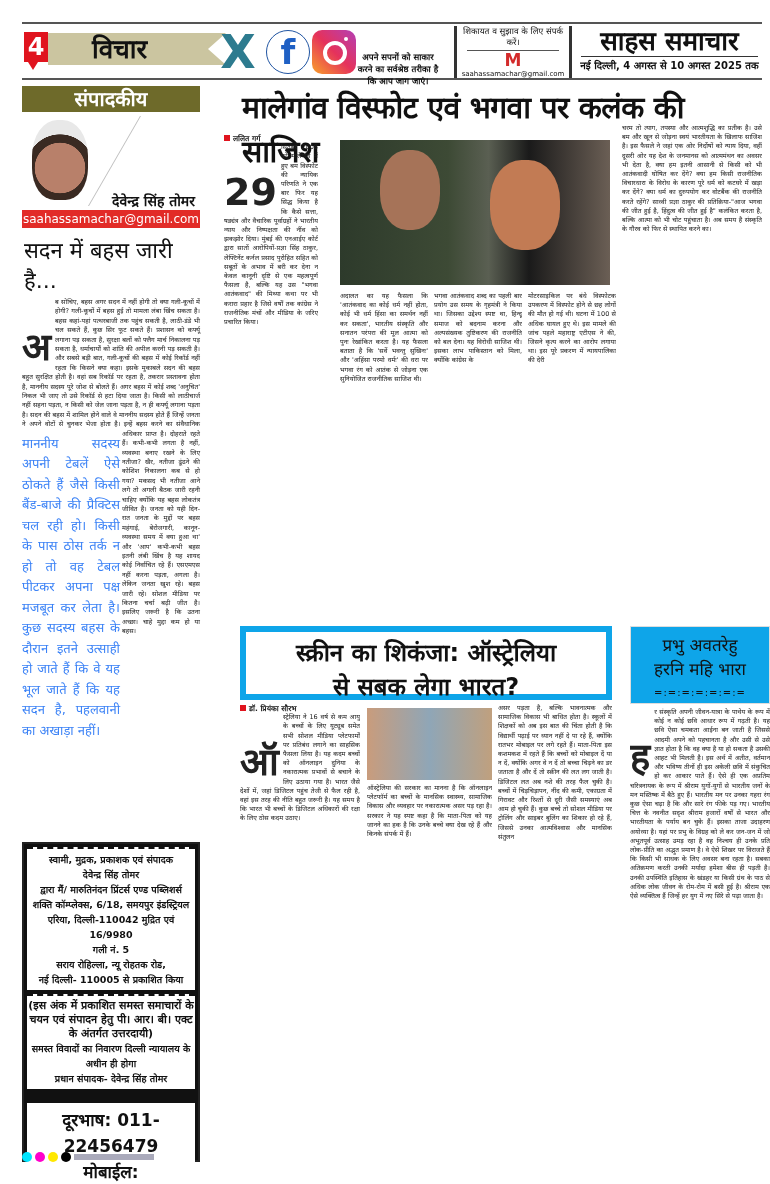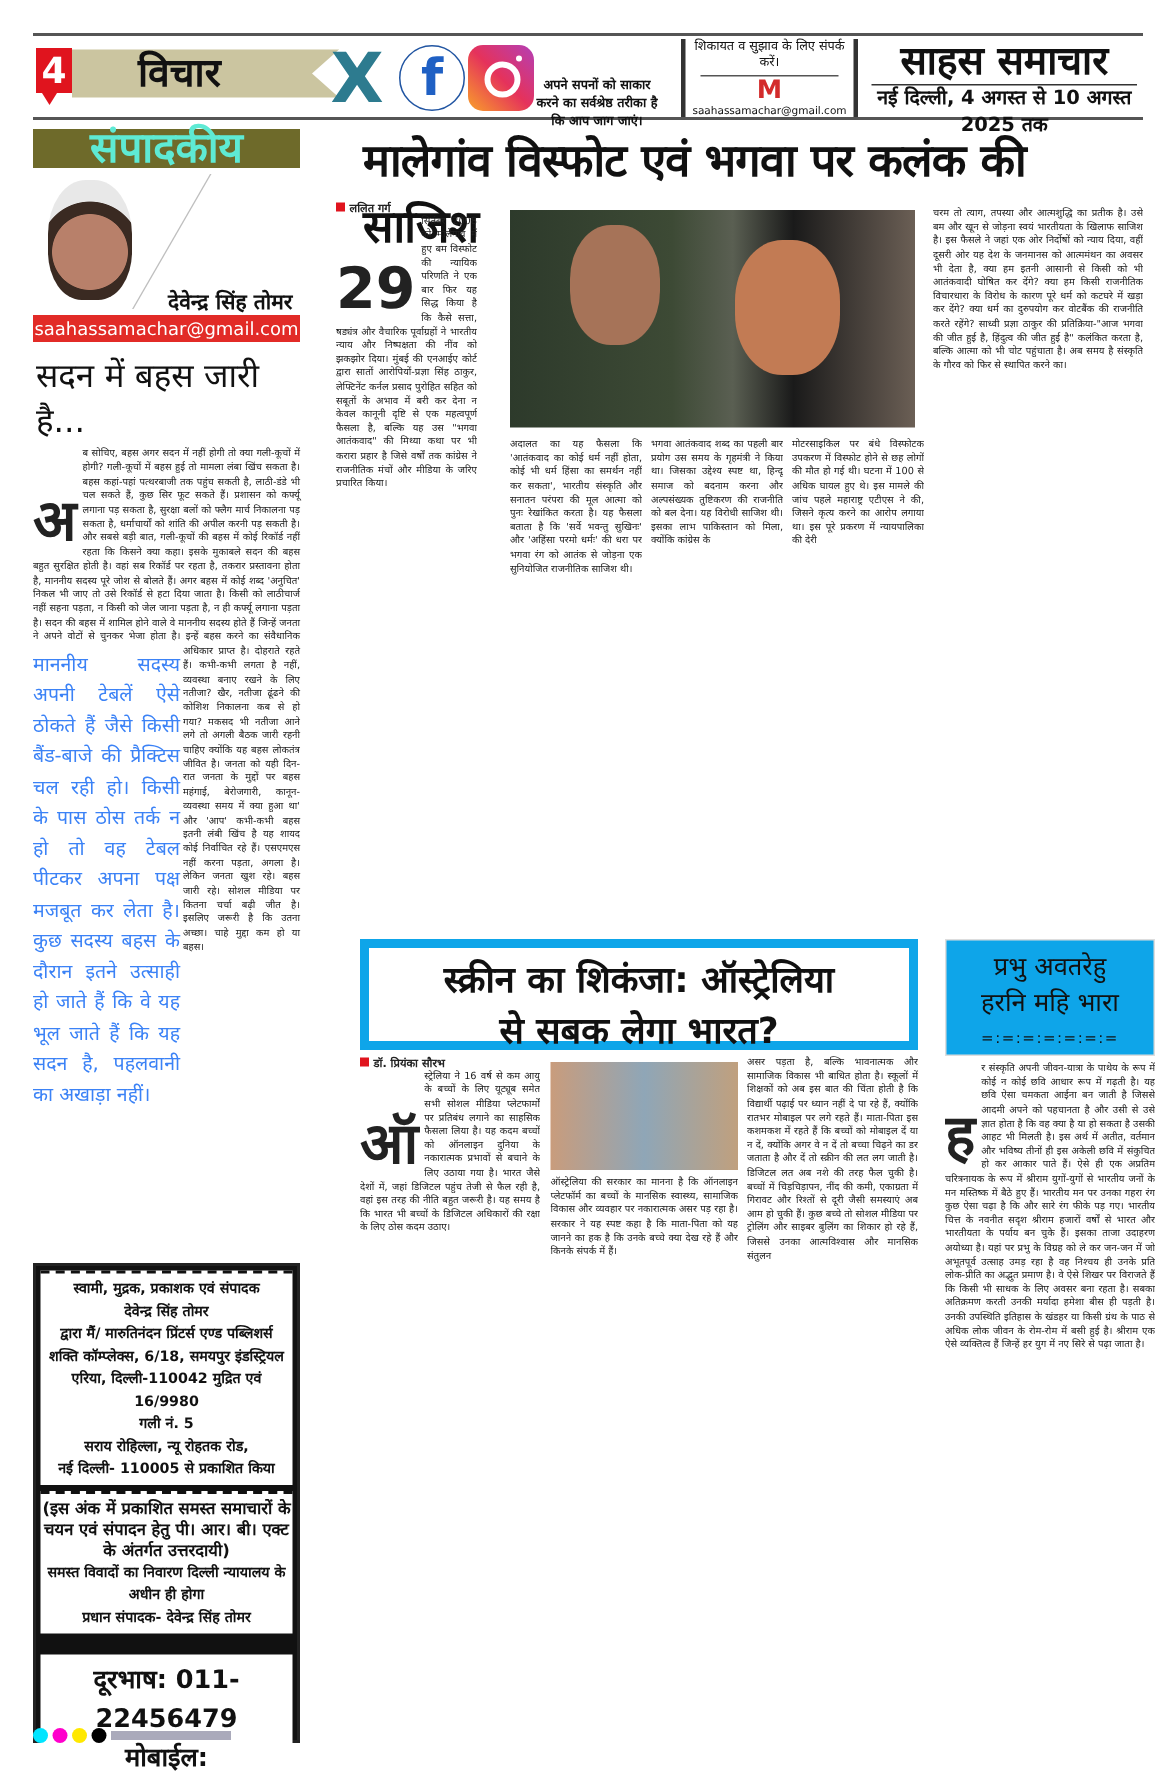--- a/index.html
+++ b/index.html
@@ -18,25 +18,25 @@
   .ico-ig { width: 44px; height: 44px; border-radius: 10px; background: linear-gradient(45deg,#f9a02a,#e5325b 50%,#b43fb6); position: relative; }
   .ico-ig:before { content: ""; position: absolute; left: 11px; top: 11px; width: 16px; height: 16px; border: 4px solid #fff; border-radius: 50%; }
   .ico-ig:after { content: ""; position: absolute; right: 8px; top: 7px; width: 4px; height: 4px; background: #fff; border-radius: 50%; }
   .tagline { position: absolute; left: 335px; top: 4px; width: 82px; font-size: 8.5px; line-height: 12px; text-align: center; font-weight: bold; margin-top: 23px; }
   .contact { position: absolute; left: 432px; top: 2px; width: 118px; height: 52px; border-left: 3px solid #333; border-right: 3px solid #333; text-align: center; font-size: 8.5px; line-height: 11px; }
   .contact .m { color: #d32b2b; font-size: 17px; font-weight: bold; line-height: 18px; border-top: 1px solid #555; margin: 2px 10px 0; }
   .contact .mail { font-size: 7px; }
   .brand { position: absolute; left: 555px; top: 2px; width: 185px; height: 52px; text-align: center; }
   .brand .name { font-size: 26px; font-weight: bold; line-height: 30px; }
   .brand .line { height: 1px; background: #333; margin: 0 4px; }
-  .brand .date { font-size: 13px; font-weight: bold; line-height: 18px; }
+  .brand .date { font-size: 10px; font-weight: bold; line-height: 18px; }
 
   
   .leftcol { position: absolute; left: 0; top: 64px; width: 178px; height: 1076px; }
-  .edit-head { width: 178px; height: 26px; background: #6e6a2a; color: #5eead4; font-size: 28px; font-weight: bold; text-align: center; line-height: 26px; }
+  .edit-head { width: 178px; height: 26px; background: #6e6a2a; color: #ffffff; font-size: 20px; font-weight: bold; text-align: center; line-height: 26px; }
   .editor-photo { position: relative; height: 94px; margin-top: 4px; }
   .face { position: absolute; left: 10px; top: 4px; width: 56px; height: 80px; border-radius: 45% 45% 40% 40%; background: radial-gradient(circle at 50% 60%, #b8806a 0 45%, #3a2a22 46% 60%, #e8e8e8 61%); }
   .pen { position: absolute; left: 92px; top: 0; width: 86px; height: 90px; border-left: 1px solid #444; transform: skewX(-30deg); opacity: .35; }
   .editor-name { position: absolute; left: 90px; bottom: 0; font-size: 14px; font-weight: bold; }
   .email-band { background: #e22b27; color: #fff; font-size: 12px; text-align: center; line-height: 18px; }
   .ed-title { font-size: 22px; text-align: left; padding: 6px 2px 4px; }
   .ed-body { font-size: 6.5px; line-height: 9.4px; text-align: justify; color: #222; }
   .dropcap { float: left; font-size: 38px; line-height: 34px; margin-right: 4px; font-weight: bold; margin-top: 32px; }
   .pull { float: left; width: 100px; font-size: 13px; line-height: 20.5px; padding: 4px 2px 4px 0; color: #3b82f6; }
   .imprint { position: absolute; left: 0; top: 756px; width: 178px; height: 320px; border: 2px solid #222; background: #111; padding: 3px; }
@@ -49,21 +49,21 @@
   .byline { font-size: 7.5px; font-weight: bold; }
   .byline:before { content: ""; display: inline-block; width: 6px; height: 6px; background: #e0141e; margin-right: 3px; }
   .txt { font-size: 6.5px; line-height: 9.2px; text-align: justify; color: #222; }
   .a1c1 { position: absolute; left: 202px; top: 112px; width: 94px; height: 455px; overflow: hidden; }
   .a1photo { position: absolute; left: 318px; top: 118px; width: 270px; height: 145px; background: linear-gradient(90deg,#2d3a2b,#3d4a35 40%,#5a5f52 55%,#1a1a1a 70%,#6b5f55); }
   .a1photo .man { position: absolute; left: 40px; top: 10px; width: 60px; height: 80px; border-radius: 45%; background: #a67358; }
   .a1photo .woman { position: absolute; left: 150px; top: 20px; width: 70px; height: 90px; border-radius: 45%; background: #c27b54; }
   .a1c2 { position: absolute; left: 318px; top: 270px; width: 88px; height: 300px; overflow: hidden; }
   .a1c3 { position: absolute; left: 412px; top: 270px; width: 88px; height: 300px; overflow: hidden; }
   .a1c4 { position: absolute; left: 506px; top: 270px; width: 88px; height: 300px; overflow: hidden; }
-  .a1c5 { position: absolute; left: 600px; top: 116px; width: 140px; height: 455px; overflow: hidden; }
+  .a1c5 { position: absolute; left: 600px; top: 102px; width: 140px; height: 455px; overflow: hidden; }
 
   
   .box2 { position: absolute; left: 218px; top: 604px; width: 372px; height: 74px; border: 6px solid #0ea5e9; text-align: center; font-size: 24px; font-weight: bold; line-height: 34px; padding-top: 4px; }
   .a2c1 { position: absolute; left: 218px; top: 682px; width: 120px; height: 460px; overflow: hidden; }
   .a2photo { position: absolute; left: 345px; top: 686px; width: 125px; height: 72px; background: linear-gradient(90deg,#c99c7c,#8fa6b7 50%,#c0a07e); }
   .a2c2 { position: absolute; left: 345px; top: 762px; width: 125px; height: 380px; overflow: hidden; }
   .a2c3 { position: absolute; left: 476px; top: 682px; width: 114px; height: 460px; overflow: hidden; }
 
   
   .side-head { position: absolute; left: 608px; top: 604px; width: 140px; height: 78px; background: #0ea5e9; border: 1px solid #ddd; text-align: center; font-size: 17px; line-height: 24px; padding-top: 6px; }

